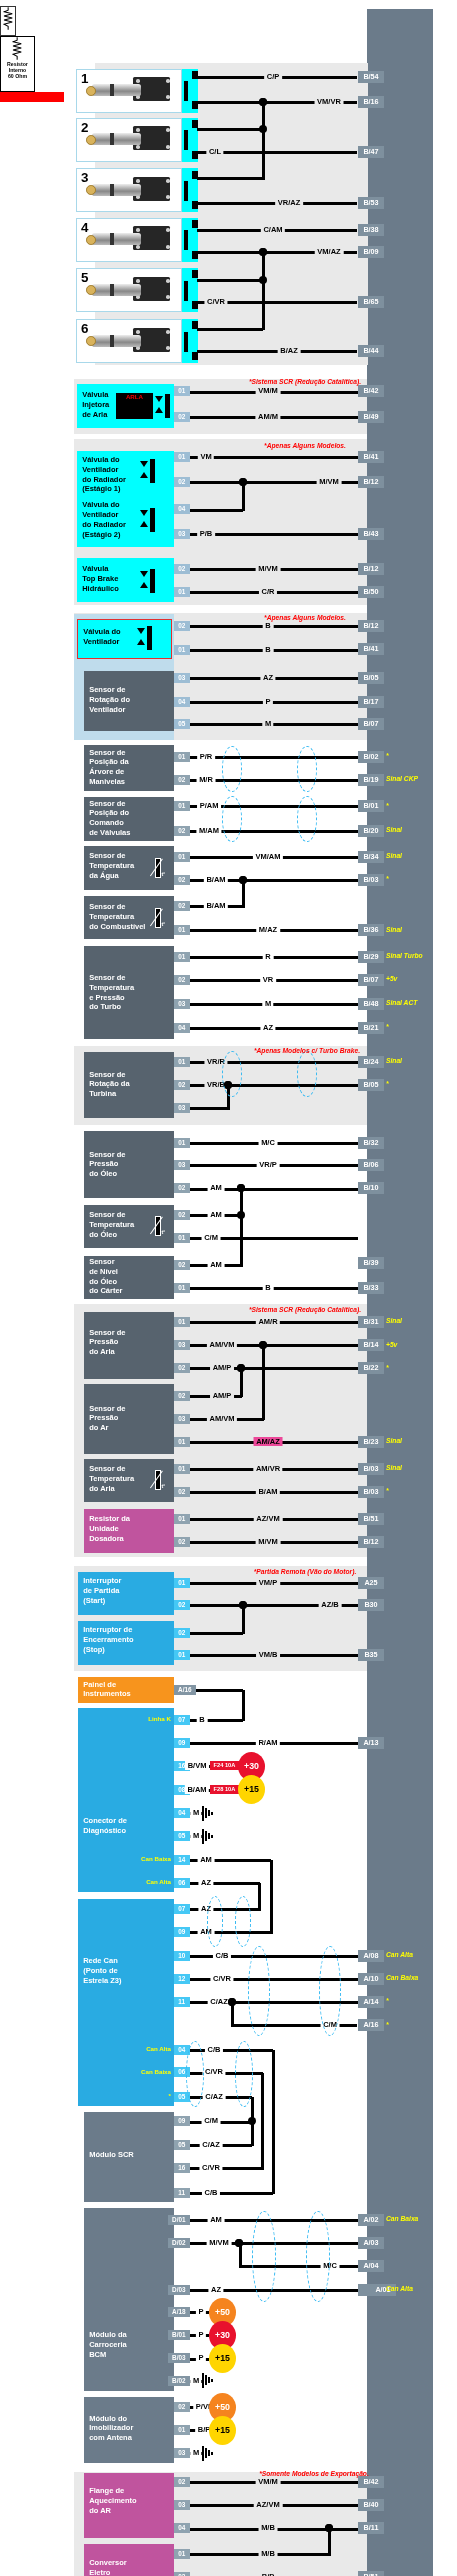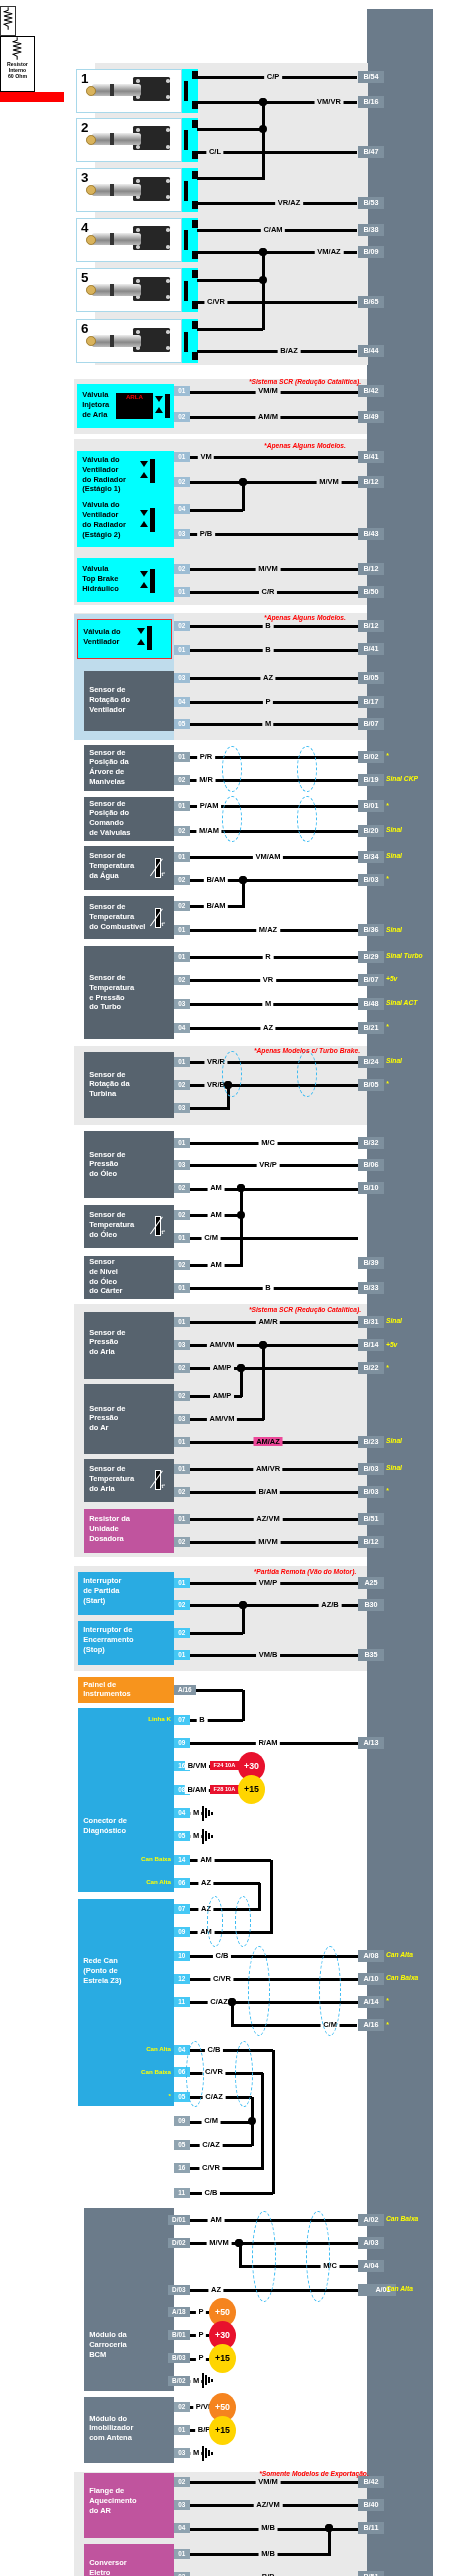--- a/index.html
+++ b/index.html
@@ -328,20 +328,23 @@
       <div class="abs box b-blue" style="left: 78px; top: 1899px; width: 96px; height: 207px;">
         <div class="lbl" style="padding-top: 57px;">Rede Can
 (Ponto de
 Estrela Z3)</div>
       </div>
       <div style="left: 127px; top: 1976px; width: 33px; height: 54px; background: rgb(255, 255, 255); border: 0.5px solid rgb(0, 0, 0); color: rgb(0, 0, 0); font-size: 5.2px; font-weight: bold; text-align: center; white-space: pre-line;"><svg width="10.3" height="23" viewBox="0 0 20 44">
           <polyline points="10,0 10,6 2,9 18,13 2,17 18,21 2,25 18,29 2,33 10,37 10,44" fill="none" stroke="#000" stroke-width="2"></polyline>
         </svg><div>Resistor
 Interno
 60 Ohm</div></div>
+      <div class="abs box b-slate" style="left: 84px; top: 2112px; width: 90px; height: 90px;">
+        <div class="lbl" style="padding-top: 38px;">Módulo SCR</div>
+      </div>
       <div class="abs box b-slate" style="left: 84px; top: 2208px; width: 90px; height: 183px;">
         <div class="lbl" style="padding-top: 122px;">Módulo da
 Carroceria
 BCM</div>
       </div>
       <div class="abs box b-pink" style="left: 84px; top: 2473px; width: 90px; height: 65px;">
         <div class="lbl" style="padding-top: 13.4px;">Flange de
 Aquecimento
 do AR</div>
       </div>

